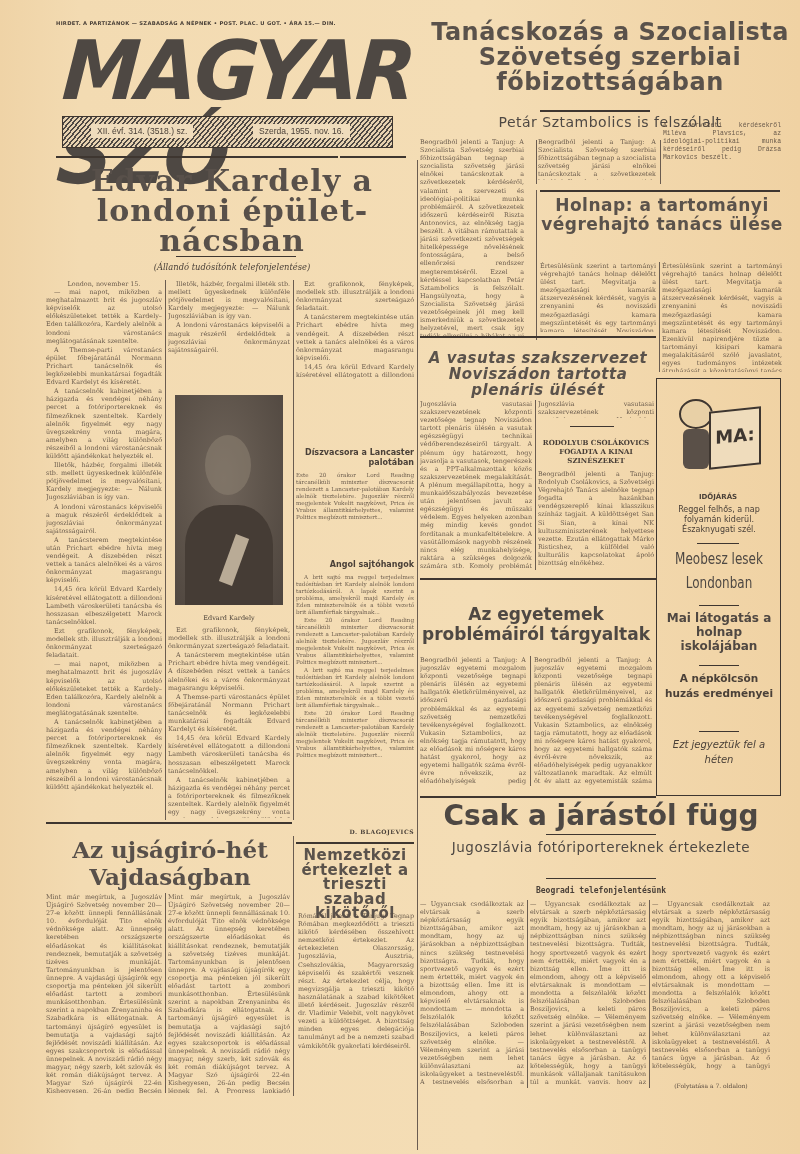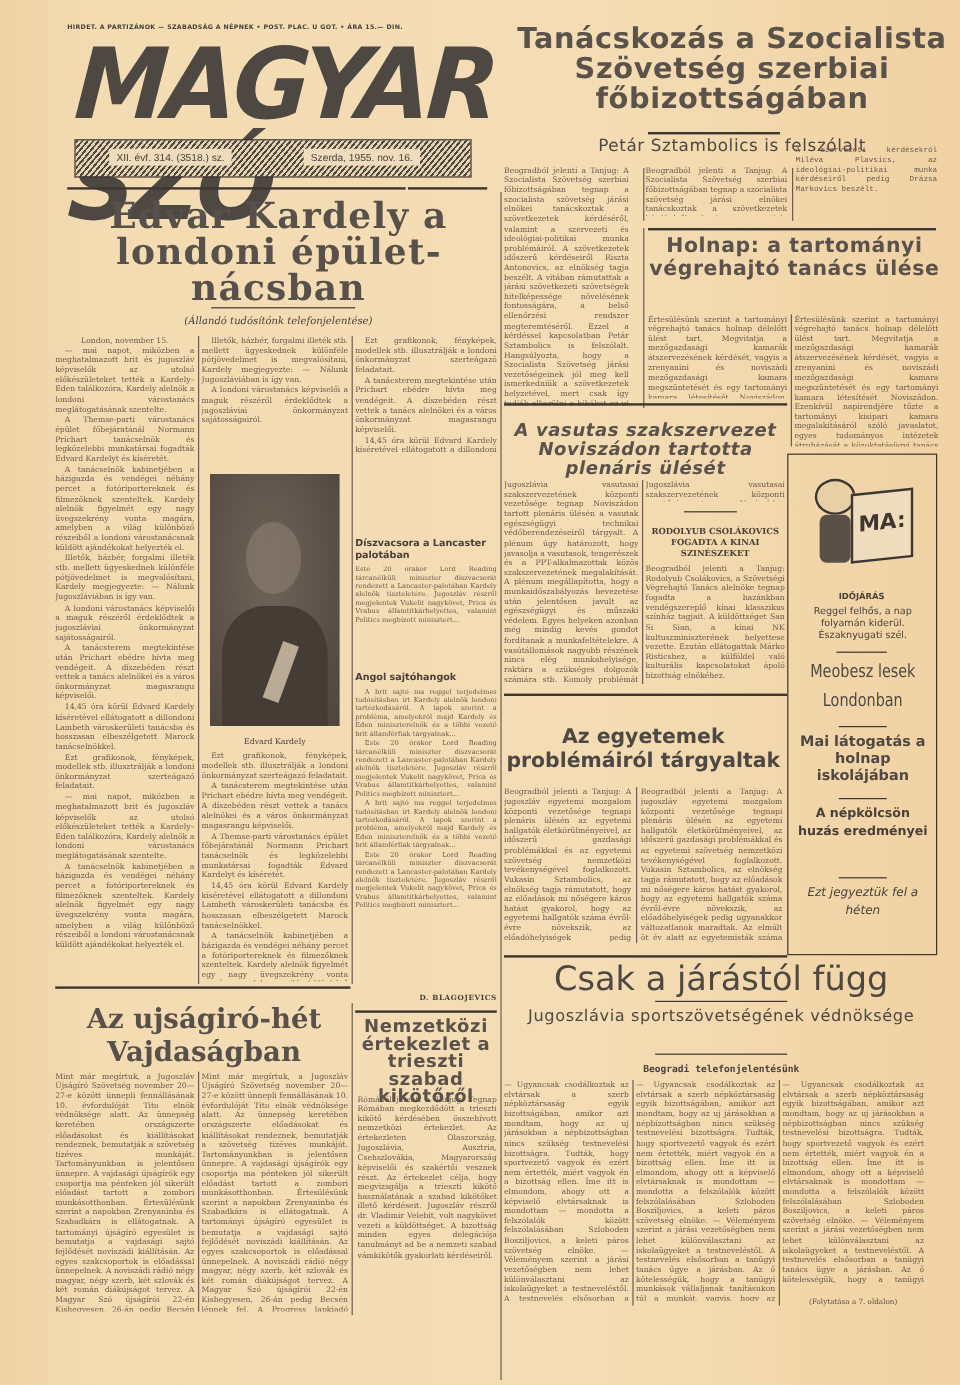--- a/index.html
+++ b/index.html
@@ -24,21 +24,21 @@
   .logo { font-family: "DejaVu Sans", sans-serif; font-weight: 900; font-style: italic; color: #4e4843;
     font-size: 78px; letter-spacing: -3px; transform: scaleY(1.05) skewX(-4deg); line-height: 80px; }
   .dateband { height: 32px; border: 1px solid #3e3630;
     background: repeating-linear-gradient(-50deg, #4e4843 0 1.5px, #e7d2b0 1.5px 3.5px); }
   .dateband .lbl { position: absolute; top: 7px; background: #efdcbc; padding: 2px 6px; font-family: Liberation Sans, sans-serif; font-size: 8.5px; color: #4a4038; }
 
   .hl-slab { font-family: "DejaVu Serif", serif; font-weight: 900; color: #58504a; text-align: center; }
   .hl-cond { font-family: "DejaVu Sans", sans-serif; font-weight: 900; color: #5a524b; text-align: center; letter-spacing: .5px; }
   .hl-thin { font-family: "DejaVu Sans", sans-serif; color: #4e4843; text-align: center; font-weight: normal; }
   .sub-it { font-family: "DejaVu Serif", serif; font-style: italic; font-size: 8.4px; color: #4a4038; text-align: center; }
-  .small-hd { font-family: "DejaVu Sans", sans-serif; font-weight: bold; color: #4a4038; text-align: left; }
+  .small-hd { font-family: "DejaVu Sans", sans-serif; font-weight: bold; color: #4a4038; text-align: right; }
   .photo { background: radial-gradient(ellipse at 45% 40%, #6f645a 0%, #5e544b 50%, #4e453e 100%); }
   .boxed { border: 1.5px solid #3e3630; }
 </style>
 </head>
 <body>
 
 <div class="page">
 
   <div class="abs strap" style="left:56px;top:20px;width:358px;">HIRDET. A PARTIZÁNOK — SZABADSÁG A NÉPNEK • POST. PLAC. U GOT. • ÁRA 15.— DIN.</div>
   <div class="abs logo" style="left:60px;top:33px;width:360px;">MAGYAR SZÓ</div>
@@ -153,23 +153,23 @@
     <div class="rule" style="left:42px;top:352px;width:40px;height:1px;"></div>
     <div class="abs" style="left:8px;top:358px;width:108px;text-align:center;font-family:'DejaVu Sans',sans-serif;font-style:italic;font-size:10px;line-height:15px;color:#4a4038;">Ezt jegyeztük fel a héten</div>
   </div>
 
   <div class="abs hl-thin" style="left:420px;top:604px;width:232px;font-weight:bold;font-size:17px;line-height:20px;">Az egyetemek problémáiról tárgyaltak</div>
   <div class="abs body-text" style="left:420px;top:656px;width:106px;height:130px;overflow:hidden;">Beogradból jelenti a Tanjug: A jugoszláv egyetemi mozgalom központi vezetősége tegnapi plenáris ülésén az egyetemi hallgatók életkörülményeivel, az időszerű gazdasági problémákkal és az egyetemi szövetség nemzetközi tevékenységével foglalkozott. Vukasin Sztambolics, az elnökség tagja rámutatott, hogy az előadások mi nősége­re káros hatást gyakorol, hogy az egyetemi hallgatók száma évről-évre növekszik, az előadóhelyiségek pedig ugyanakkor változatlanok maradtak. Az elmúlt öt év alatt az egyetemisták száma 33.000-rel növekedett. Így ma a beogradi egyetemen egy előadásra Szkopljében 30, Lyubljanában 20, Zágrábban 21 hallgató jut. Súlyos probléma a tantermek és a többi helyiség hiánya is. Kevés a tankönyv és jegyzet. Foglalkoztak továbbá a tanterv tökéletesítésével. A plénum folytatja munkáját.</div>
   <div class="vrule" style="left:530px;top:656px;height:130px;"></div>
   <div class="abs body-text" style="left:534px;top:656px;width:118px;height:130px;overflow:hidden;">Beogradból jelenti a Tanjug: A jugoszláv egyetemi mozgalom központi vezetősége tegnapi plenáris ülésén az egyetemi hallgatók életkörülményeivel, az időszerű gazdasági problémákkal és az egyetemi szövetség nemzetközi tevékenységével foglalkozott. Vukasin Sztambolics, az elnökség tagja rámutatott, hogy az előadások mi nősége­re káros hatást gyakorol, hogy az egyetemi hallgatók száma évről-évre növekszik, az előadóhelyiségek pedig ugyanakkor változatlanok maradtak. Az elmúlt öt év alatt az egyetemisták száma 33.000-rel növekedett. Így ma a beogradi egyetemen egy előadásra Szkopljében 30, Lyubljanában 20, Zágrábban 21 hallgató jut. Súlyos probléma a tantermek és a többi helyiség hiánya is. Kevés a tankönyv és jegyzet. Foglalkoztak továbbá a tanterv tökéletesítésével. A plénum folytatja munkáját.</div>
   <div class="rule" style="left:420px;top:796px;width:236px;height:1.5px;"></div>
 
-  <div class="abs hl-thin" style="left:420px;top:800px;width:362px;font-weight:normal;font-size:28px;line-height:32px;">Csak a járástól függ</div>
+  <div class="abs hl-thin" style="left:420px;top:800px;width:362px;font-weight:bold;font-size:28px;line-height:32px;">Csak a járástól függ</div>
   <div class="rule" style="left:546px;top:834px;width:110px;height:1px;"></div>
-  <div class="abs hl-thin" style="left:420px;top:840px;width:362px;font-size:13.5px;line-height:14px;letter-spacing:.5px;">Jugoszlávia sportszövetségének védnöksége</div>
+  <div class="abs hl-thin" style="left:420px;top:840px;width:362px;font-size:13.5px;line-height:14px;letter-spacing:.5px;">Jugoszlávia fotóriportereknek értekezlete</div>
   <div class="rule" style="left:546px;top:878px;width:110px;height:1px;"></div>
   <div class="abs" style="left:420px;top:886px;width:362px;text-align:center;font-family:'DejaVu Sans Mono',monospace;font-weight:bold;font-size:8px;color:#4a4038;">Beogradi telefonjelentésünk</div>
   <div class="abs body-text" style="left:420px;top:900px;width:104px;height:184px;overflow:hidden;">— Ugyancsak csodálkoztak az elvtársak a szerb népköztársaság egyik bizottságában, amikor azt mondtam, hogy az uj járásokban a népbizottságban nincs szükség testnevelési bizottságra. Tudták, hogy sportvezető vagyok és ezért nem értették, miért vagyok én a bizottság ellen. Íme itt is elmondom, ahogy ott a képviselő elvtársaknak is mondottam — mondotta a felszólalók között felszólalásában Szloboden Bosziljovics, a keleti páros szövetség elnöke. — Véleményem szerint a járási vezetőségben nem lehet különválasztani az iskolaügyeket a testneveléstől. A testnevelés elsősorban a tanügyi tanács ügye a járásban. Az ő kötelességük, hogy a tanügyi munkások vállaljanak tanításukon túl a munkát, vagyis, hogy az iskolának semmi köze a testneveléshez. Nem mondhatjuk, hogy az iskolát és a tanügyi munkásokat a testneveléstől, hiszen ott az alapja jövendő ifjúságunknak. Mit tehetne ez az uj bizottság az iskolák támogatása nélkül? A felszólalók legtöbbje érintette ezt a kérdést is, és mind egyikük helyeselte, hogy az a bizottság ott a szkupstinában nem egyezett Bosziljovics elvtárssal. A szabadkai kiküldött például ezeket mondta: „Nem értem, miért ártana a testnevelési bizottság. Most az egyesületeknek a klubok olyan politikát folytatnak, amilyent akarnak. Ott épül sportobjektum, ahol arra pénz van, és olyan amennyire futja a pénzből”. — A napokban a Szocialista Szövetség lyubljanai vezetősége ülést tartott, és azon szó volt az anyagi támogatásról a testnevelés céljaira. A városelnök azt mondotta, hogy lesz pénz, de csak akkor, ha a község meggyőződik róla, hogy a sportobjektumok az egész közösséget szolgálják, nem úgy, mint például a mult héten megrendezett kosárlabda torna, ahol 200 dinár volt egy jegy. Lesznek az objektumok mindenkinek hozzáférhetők.</div>
   <div class="vrule" style="left:527px;top:900px;height:188px;"></div>
   <div class="abs body-text" style="left:530px;top:900px;width:116px;height:184px;overflow:hidden;">— Ugyancsak csodálkoztak az elvtársak a szerb népköztársaság egyik bizottságában, amikor azt mondtam, hogy az uj járásokban a népbizottságban nincs szükség testnevelési bizottságra. Tudták, hogy sportvezető vagyok és ezért nem értették, miért vagyok én a bizottság ellen. Íme itt is elmondom, ahogy ott a képviselő elvtársaknak is mondottam — mondotta a felszólalók között felszólalásában Szloboden Bosziljovics, a keleti páros szövetség elnöke. — Véleményem szerint a járási vezetőségben nem lehet különválasztani az iskolaügyeket a testneveléstől. A testnevelés elsősorban a tanügyi tanács ügye a járásban. Az ő kötelességük, hogy a tanügyi munkások vállaljanak tanításukon túl a munkát, vagyis, hogy az iskolának semmi köze a testneveléshez. Nem mondhatjuk, hogy az iskolát és a tanügyi munkásokat a testneveléstől, hiszen ott az alapja jövendő ifjúságunknak. Mit tehetne ez az uj bizottság az iskolák támogatása nélkül? A felszólalók legtöbbje érintette ezt a kérdést is, és mind egyikük helyeselte, hogy az a bizottság ott a szkupstinában nem egyezett Bosziljovics elvtárssal. A szabadkai kiküldött például ezeket mondta: „Nem értem, miért ártana a testnevelési bizottság. Most az egyesületeknek a klubok olyan politikát folytatnak, amilyent akarnak. Ott épül sportobjektum, ahol arra pénz van, és olyan amennyire futja a pénzből”. — A napokban a Szocialista Szövetség lyubljanai vezetősége ülést tartott, és azon szó volt az anyagi támogatásról a testnevelés céljaira. A városelnök azt mondotta, hogy lesz pénz, de csak akkor, ha a község meggyőződik róla, hogy a sportobjektumok az egész közösséget szolgálják, nem úgy, mint például a mult héten megrendezett kosárlabda torna, ahol 200 dinár volt egy jegy. Lesznek az objektumok mindenkinek hozzáférhetők.</div>
   <div class="vrule" style="left:649px;top:900px;height:188px;"></div>
   <div class="abs body-text" style="left:652px;top:900px;width:118px;height:170px;overflow:hidden;">— Ugyancsak csodálkoztak az elvtársak a szerb népköztársaság egyik bizottságában, amikor azt mondtam, hogy az uj járásokban a népbizottságban nincs szükség testnevelési bizottságra. Tudták, hogy sportvezető vagyok és ezért nem értették, miért vagyok én a bizottság ellen. Íme itt is elmondom, ahogy ott a képviselő elvtársaknak is mondottam — mondotta a felszólalók között felszólalásában Szloboden Bosziljovics, a keleti páros szövetség elnöke. — Véleményem szerint a járási vezetőségben nem lehet különválasztani az iskolaügyeket a testneveléstől. A testnevelés elsősorban a tanügyi tanács ügye a járásban. Az ő kötelességük, hogy a tanügyi munkások vállaljanak tanításukon túl a munkát, vagyis, hogy az iskolának semmi köze a testneveléshez. Nem mondhatjuk, hogy az iskolát és a tanügyi munkásokat a testneveléstől, hiszen ott az alapja jövendő ifjúságunknak. Mit tehetne ez az uj bizottság az iskolák támogatása nélkül? A felszólalók legtöbbje érintette ezt a kérdést is, és mind egyikük helyeselte, hogy az a bizottság ott a szkupstinában nem egyezett Bosziljovics elvtárssal. A szabadkai kiküldött például ezeket mondta: „Nem értem, miért ártana a testnevelési bizottság. Most az egyesületeknek a klubok olyan politikát folytatnak, amilyent akarnak. Ott épül sportobjektum, ahol arra pénz van, és olyan amennyire futja a pénzből”. — A napokban a Szocialista Szövetség lyubljanai vezetősége ülést tartott, és azon szó volt az anyagi támogatásról a testnevelés céljaira. A városelnök azt mondotta, hogy lesz pénz, de csak akkor, ha a község meggyőződik róla, hogy a sportobjektumok az egész közösséget szolgálják, nem úgy, mint például a mult héten megrendezett kosárlabda torna, ahol 200 dinár volt egy jegy. Lesznek az objektumok mindenkinek hozzáférhetők.</div>
   <div class="abs" style="left:652px;top:1082px;width:118px;text-align:center;font-size:6px;color:#5a4c40;">(Folytatása a 7. oldalon)</div>
 
   <div class="abs hl-slab" style="left:46px;top:836px;width:248px;font-size:23px;line-height:27px;">Az ujságiró-hét Vajdaságban</div>

